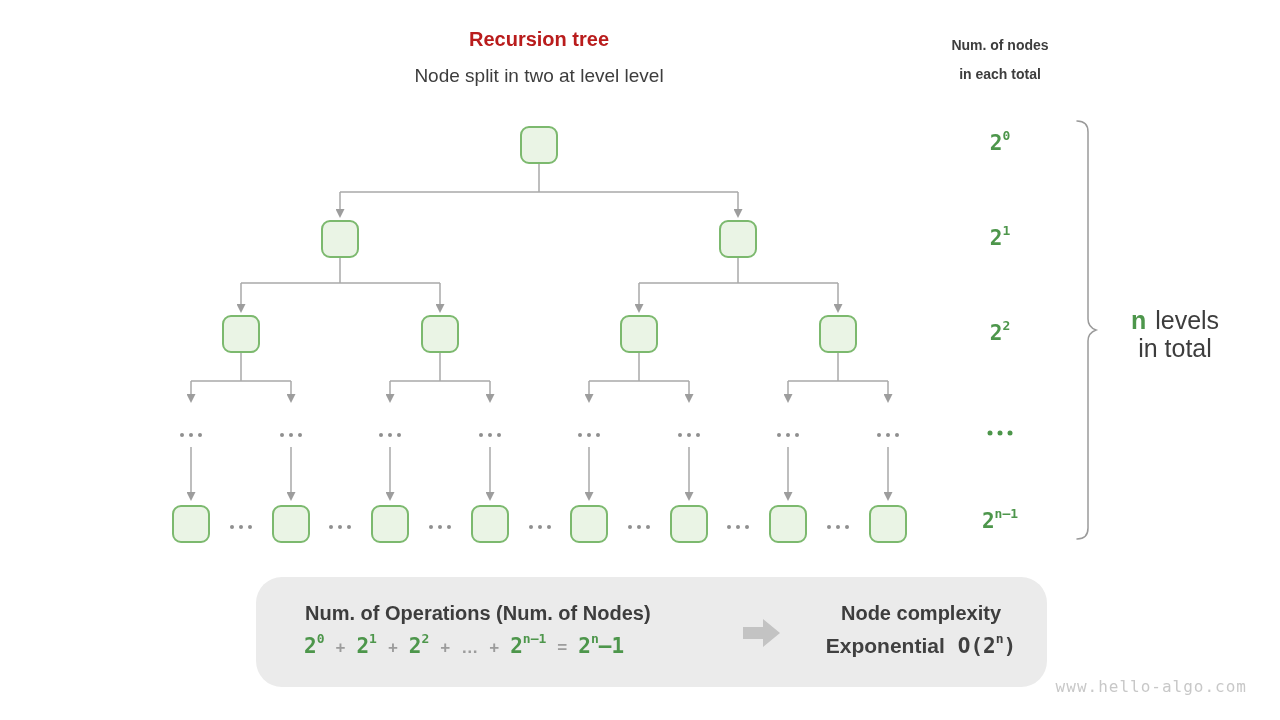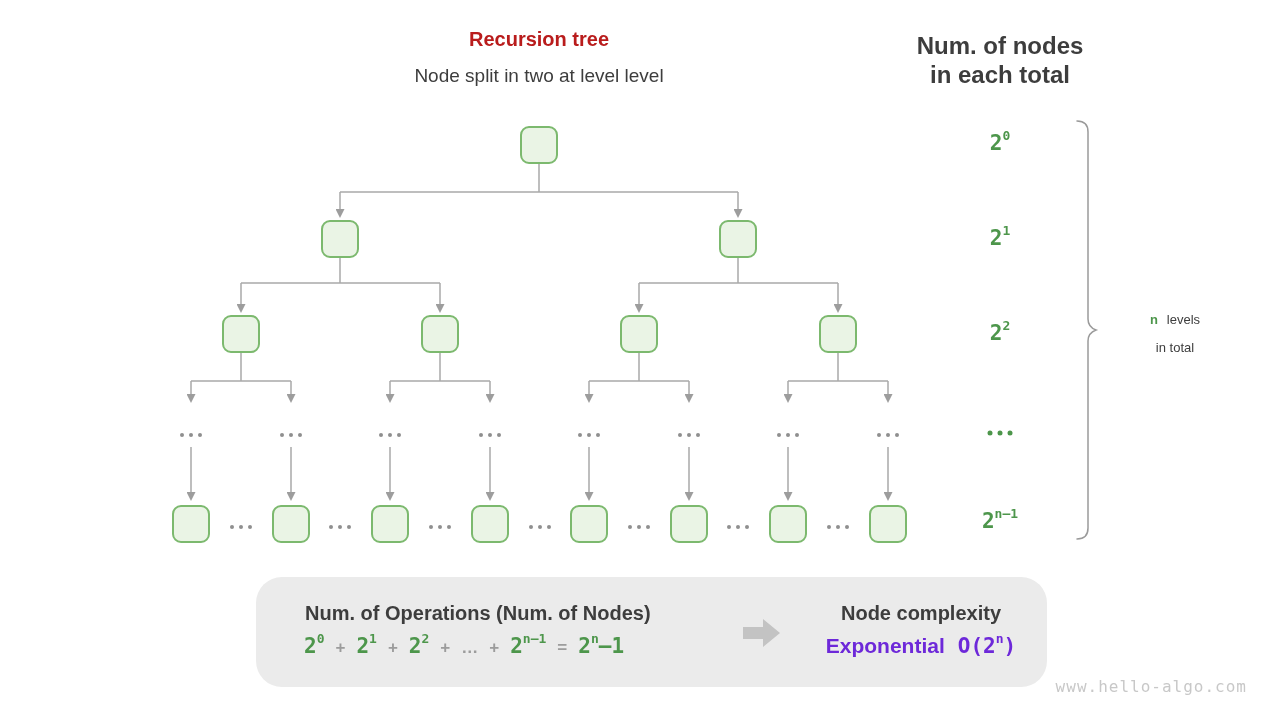--- a/index.html
+++ b/index.html
@@ -6,50 +6,50 @@
   .canvas{
     position:relative;width:1280px;height:720px;background:#ffffff;
     font-family:"Liberation Sans",sans-serif;color:#3d3d3d;overflow:hidden;
   }
   .abs{position:absolute;}
   
   .title-block{left:339px;top:28px;width:400px;text-align:center;}
   .title{font-size:20px;font-weight:700;color:#b91c1c;}
   .subtitle{font-size:19px;font-weight:400;margin-top:14px;color:#3d3d3d;}
   .right-header{left:900px;top:31px;width:200px;text-align:center;
-    font-size:24px;font-weight:700;line-height:29px;color:#3d3d3d;}
+    font-size:14px;font-weight:700;line-height:29px;color:#3d3d3d;}
   
   .node{
     position:absolute;width:38px;height:38px;box-sizing:border-box;
     background:#eaf4e5;border:2.5px solid #7cb96e;border-radius:9px;
   }
   
   .dots{position:absolute;display:flex;gap:5px;transform:translate(-50%,-50%);}
   .dots i{width:4px;height:4px;border-radius:50%;background:#8f8f8f;display:block;}
   .dots.green i{background:#4d964b;width:5px;height:5px;}
   
   .level-label{
     position:absolute;left:950px;width:100px;text-align:center;transform:translateY(-50%);
     font-family:"DejaVu Sans Mono",monospace;font-weight:700;font-size:21px;color:#4d964b;
   }
   .level-label sup,.term sup,.big-o sup{
     font-size:13px;position:relative;top:-2px;vertical-align:super;line-height:0;
   }
   
   .n-levels{left:1100px;top:306px;width:150px;text-align:center;
-    font-size:13px;line-height:28px;color:#3d3d3d;}
+    font-size:25px;line-height:28px;color:#3d3d3d;}
   .n-levels .n{color:#4d964b;font-weight:700;margin-right:9px;}
   
   .summary-box{left:256px;top:577px;width:791px;height:110px;background:#ebebeb;border-radius:26px;}
   .box-title{left:49px;top:25px;font-size:20px;font-weight:700;color:#3d3d3d;white-space:nowrap;}
   .formula{left:48px;top:57px;display:flex;align-items:baseline;gap:11px;white-space:nowrap;}
   .term{font-family:"DejaVu Sans Mono",monospace;font-weight:700;font-size:21px;color:#4d964b;}
   .op{color:#9c9c9c;font-weight:700;font-size:17px;}
   .tc-title{left:530px;top:25px;width:270px;text-align:center;font-size:20px;font-weight:700;color:#3d3d3d;white-space:nowrap;}
-  .tc-value{left:530px;top:57px;width:270px;text-align:center;white-space:nowrap;color:#6d28d9;}
+  .tc-value{left:530px;top:57px;width:270px;text-align:center;white-space:nowrap;color:#404040;}
   .tc-word{font-size:21px;font-weight:700;margin-right:13px;}
   .big-o{font-family:"DejaVu Sans Mono",monospace;font-weight:700;font-size:21px;}
   .block-arrow{left:487px;top:40px;}
   
   .watermark{right:33px;top:677px;font-family:"DejaVu Sans Mono",monospace;
     font-size:16px;color:#c8c8c8;letter-spacing:1px;}
   svg.wires{position:absolute;left:0;top:0;}
 </style>
 </head>
 <body>

